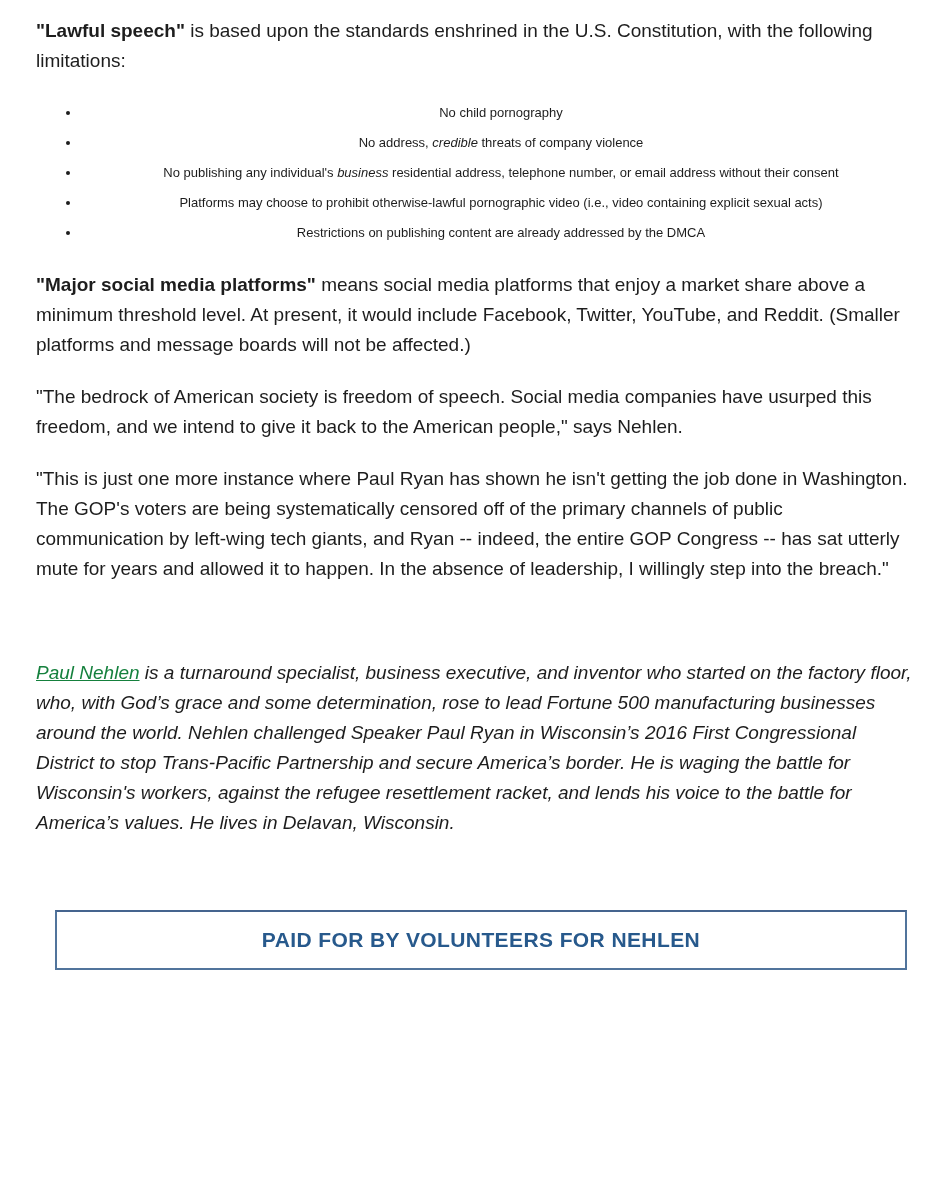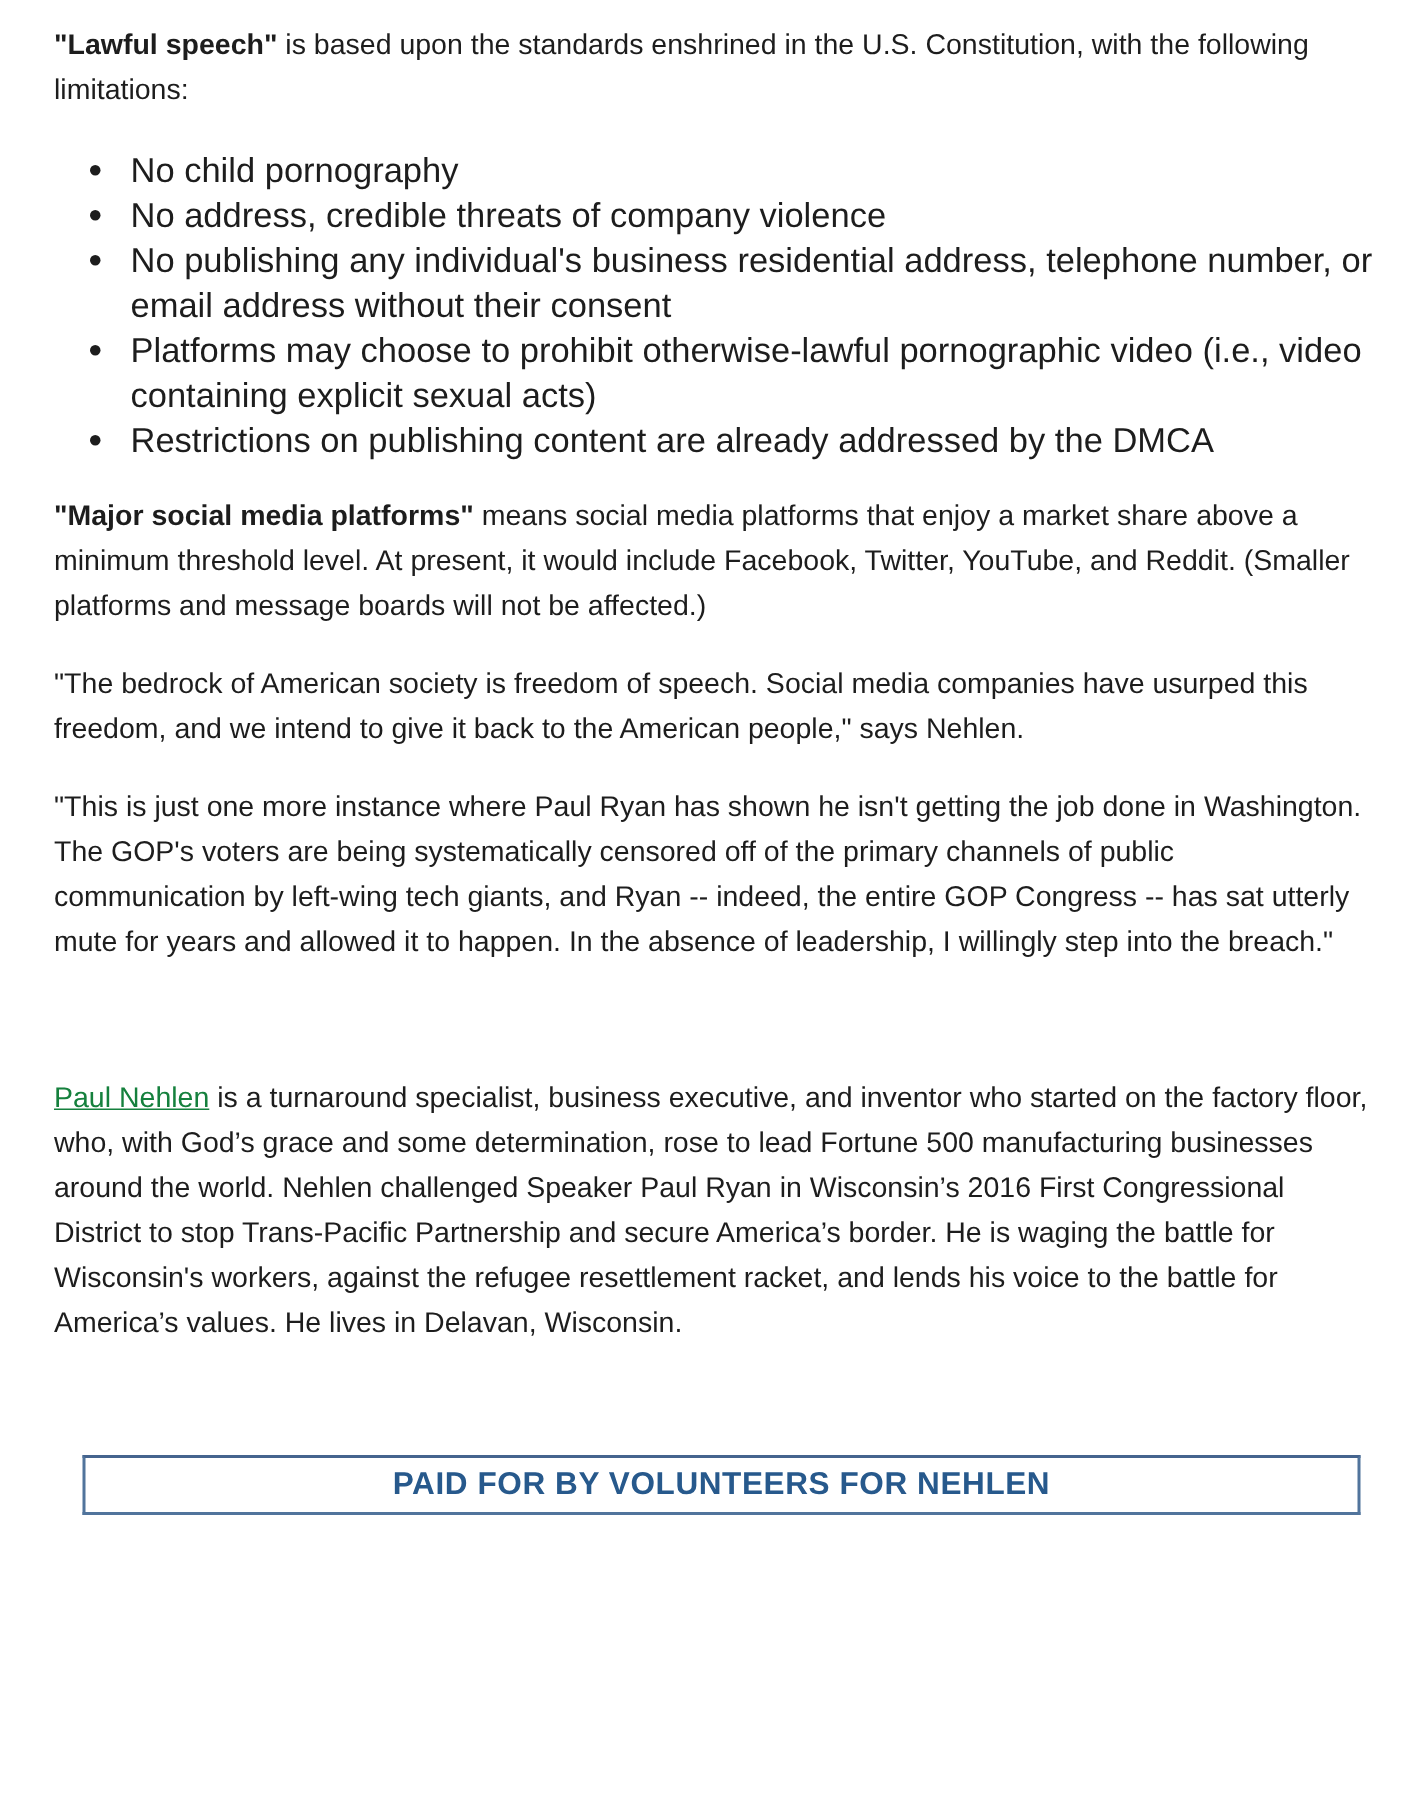--- a/index.html
+++ b/index.html
@@ -20,41 +20,42 @@
   }
   p.doc-para {
     font-size: 19px;
     line-height: 30px;
     margin: 22px 0;
   }
   #doc-blocks > :first-child {
     margin-top: 0;
   }
   ul.doc-list {
-    font-size: 23px;
+    font-size: 13px;
     line-height: 30px;
     margin: 22px 0;
     padding-left: 45px;
+    text-align: center;
   }
   ul.doc-list li {
     padding-left: 6px;
   }
   .b { font-weight: bold; }
-  .i { }
+  .i { font-style: italic; }
   a.doc-link {
     color: #15803d;
     text-decoration: underline;
     cursor: pointer;
   }
   .spacer-after-quotes { height: 30px; }
   .spacer-before-footer { height: 50px; }
   .paid-box {
     box-sizing: border-box;
     margin: 0 8px 0 19px;
-    height: 40px;
+    height: 60px;
     border: 2px solid #51749c;
     border-top-color: #45648e;
     background: #ffffff;
     display: flex;
     align-items: center;
     justify-content: center;
   }
   .paid-box-label {
     font-weight: bold;
     font-size: 21px;

